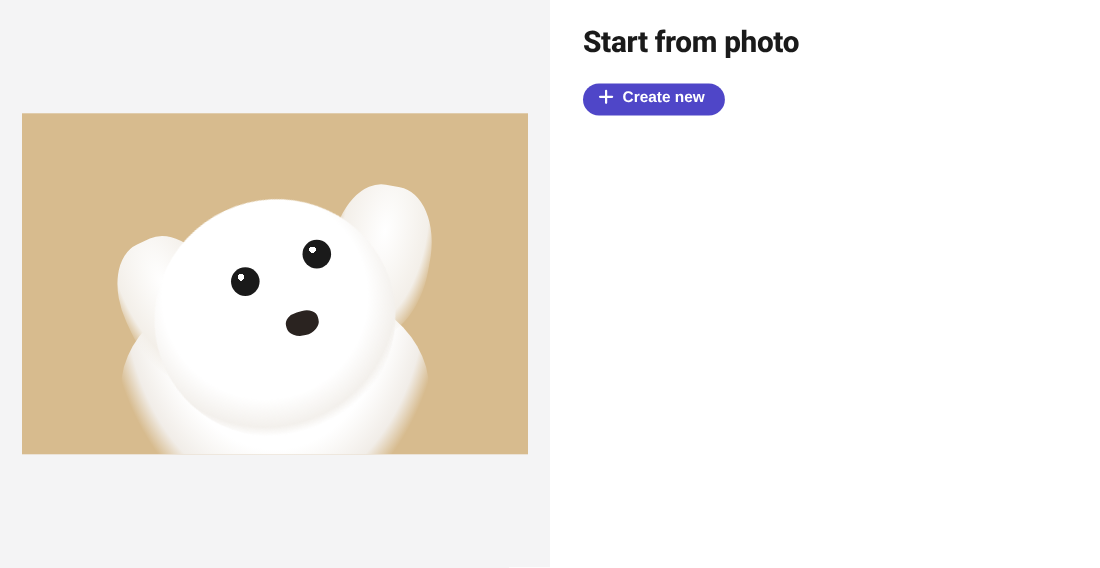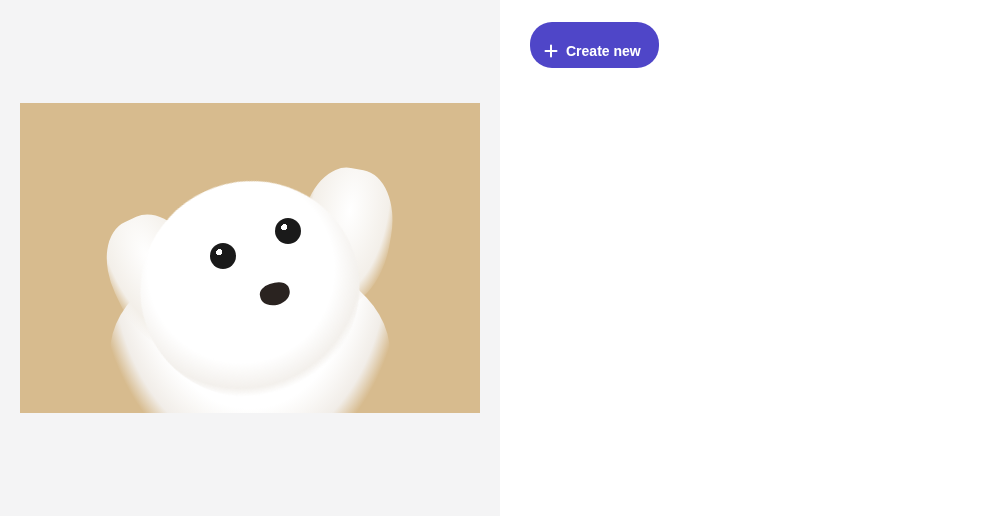--- a/index.html
+++ b/index.html
@@ -97,21 +97,21 @@
       margin-bottom: 18px;
     }
     .create-btn {
       display: inline-flex;
       align-items: center;
       gap: 8px;
       background: #4f46c8;
       color: #fff;
       border: none;
       border-radius: 22px;
-      padding: 21px 18px 9px 14px;
+      padding: 4px 18px 9px 14px;
       font-size: 14px;
       font-weight: 600;
       cursor: pointer;
     }
     .plus-icon {
       display: inline-flex;
       align-items: center;
       justify-content: center;
     }
     .plus-icon svg { display: block; }
@@ -125,20 +125,21 @@
     <div class="ear-left"></div>
     <div class="ear-right"></div>
     <div class="dog-head"></div>
     <div class="eye eye-left"></div>
     <div class="eye eye-right"></div>
     <div class="nose"></div>
   </div>
 </div>
 
 <div class="right-panel">
+  <h1 class="heading">Start from photo</h1>
   <button class="create-btn">
     <span class="plus-icon">
       <svg width="14" height="14" viewBox="0 0 14 14" fill="none">
         <path d="M7 1.5v11M1.5 7h11" stroke="#fff" stroke-width="2" stroke-linecap="round"></path>
       </svg>
     </span>
     <span>Create new</span>
   </button>
 
   

